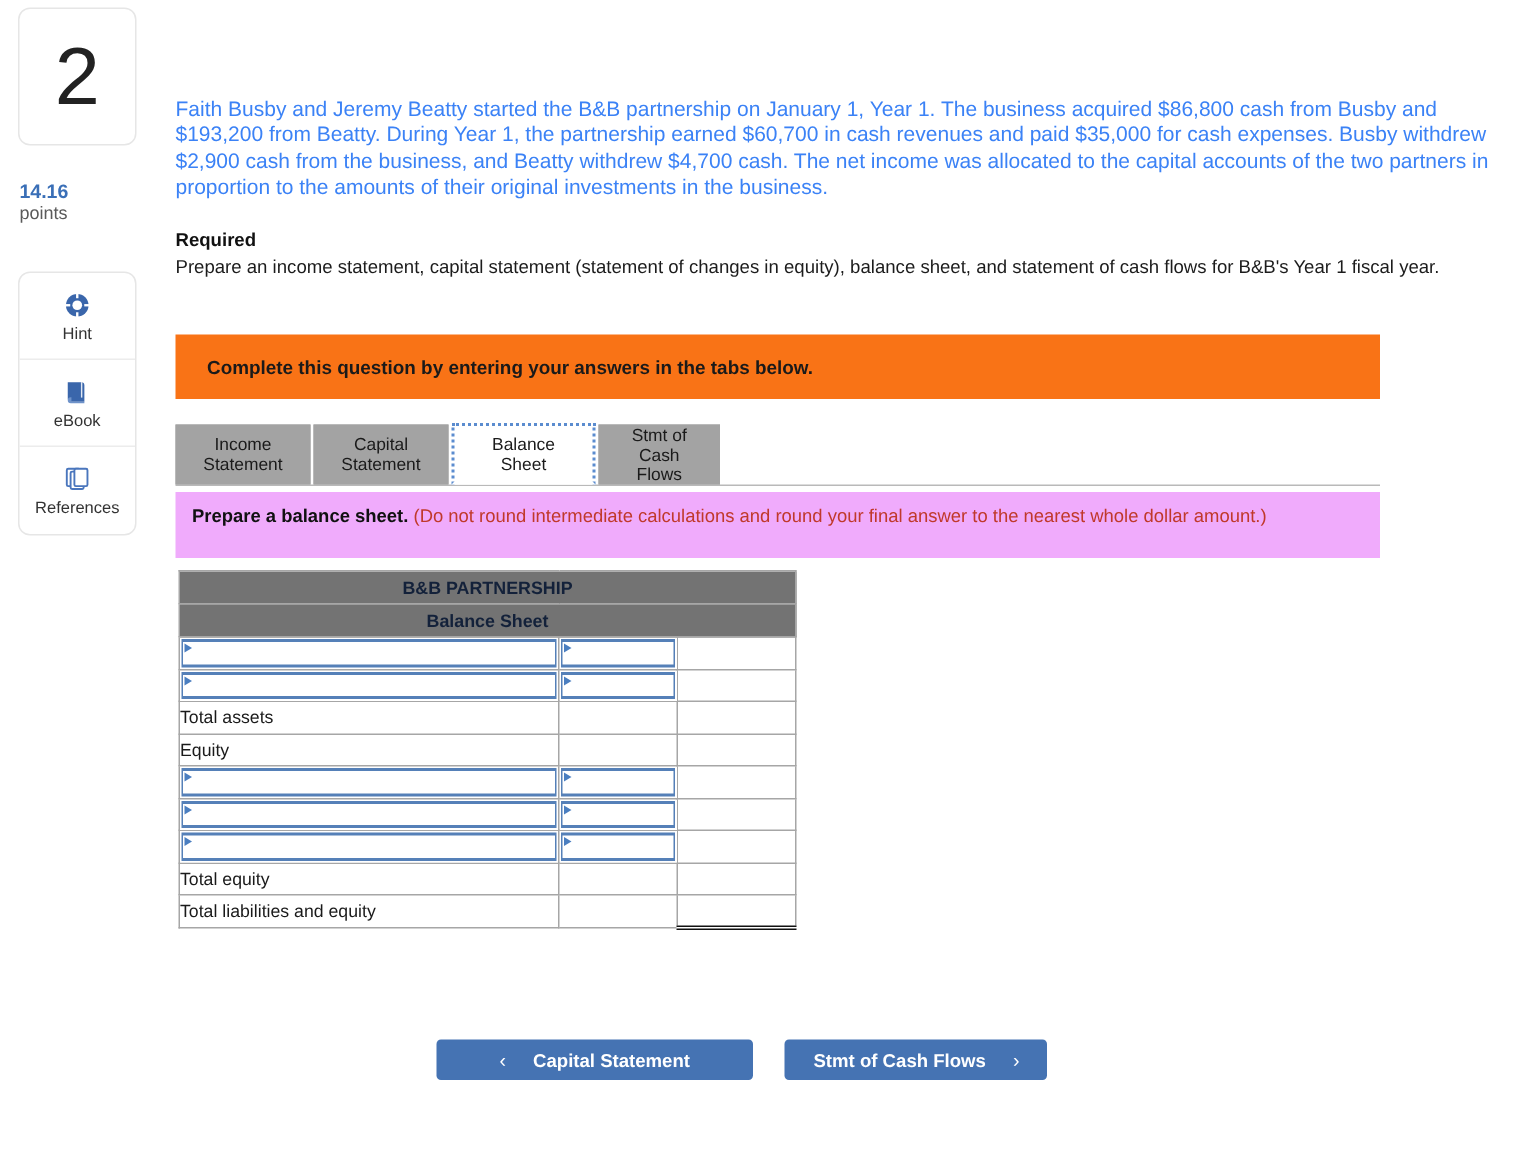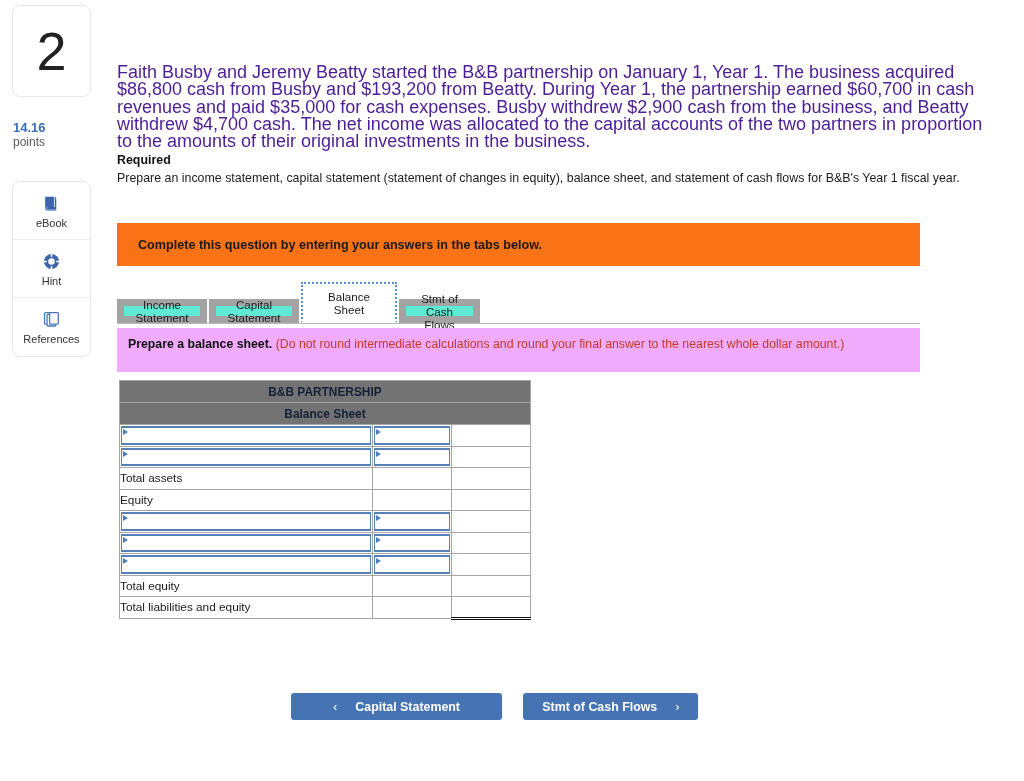--- a/index.html
+++ b/index.html
@@ -45,21 +45,21 @@
   }
   .tool-item:last-child { border-bottom: none; }
   .tool-item .ticon { height: 21px; display: flex; align-items: center; justify-content: center; }
   .tool-item .tlabel { font-size: 11px; color: #333; line-height: 12px; }
 
   
   #main { position: absolute; left: 117px; top: 0; width: 905px; }
 
   .problem-text {
     position: absolute; left: 0; top: 64px; width: 885px;
-    font-size: 18px; line-height: 17.3px; color: #4c1d95;
+    font-size: 14px; line-height: 17.3px; color: #3b82f6;
   }
   .required-head {
     position: absolute; left: 0; top: 153px;
     font-size: 12.4px; font-weight: bold; color: #111;
   }
   .required-text {
     position: absolute; left: 0; top: 170px; width: 890px;
     font-size: 12.4px; line-height: 17.3px; color: #1c1c1c;
   }
 
@@ -74,23 +74,23 @@
   }
 
   
   .tabstrip {
     position: absolute; left: 0; top: 283px;
     width: 803px; height: 41px;
     border-bottom: 1px solid #b9b9b9;
     display: flex; align-items: flex-end;
   }
   .tab {
-    height: 24px;
-    border: 7px solid #a3a3a3;
-    background: #5eead4;
+    height: 40px;
+    border: 2px solid #a3a3a3;
+    background: #a3a3a3;
     display: flex; align-items: center; justify-content: center;
     text-align: center;
     font-size: 11.6px; line-height: 13px; color: #1a1a1a;
     padding: 0 9px;
     margin-right: 2px;
     cursor: pointer;
     position: relative;
   }
   .tab.active {
     background: #ffffff;
@@ -185,46 +185,46 @@
     <div class="qnum-box">
       <div class="num">2</div>
     </div>
 
     <div class="points-wrap">
       <div class="points-value">14.16</div>
       <div class="points-label">points</div>
     </div>
 
     <div class="tool-panel">
-
-      <div class="tool-item">
-        <span class="ticon">
-          <svg width="19" height="19" viewBox="0 0 24 24" aria-hidden="true">
-            <path d="M4 3.5h11.5a2.5 2.5 0 0 1 2.5 2.5v14H6.5A2.5 2.5 0 0 1 4 17.5z" fill="#3a66ab"></path>
-            <path d="M6.5 20H18v1.2H6.5a2.5 2.5 0 0 1 0-5h.6v3.8z" fill="#6f93ca"></path>
-            <rect x="15.1" y="3.5" width="1.2" height="13" fill="#ffffff" opacity="0.85"></rect>
-          </svg>
-        </span>
-        <span class="tlabel">eBook</span>
-      </div>
 
       <div class="tool-item">
         <span class="ticon">
           <svg width="19" height="19" viewBox="0 0 24 24" aria-hidden="true">
             <circle cx="12" cy="12" r="9.5" fill="#3a66ab"></circle>
             <circle cx="12" cy="12" r="4.1" fill="#ffffff"></circle>
             <rect x="11" y="1.5" width="2" height="4.6" fill="#ffffff"></rect>
             <rect x="11" y="17.9" width="2" height="4.6" fill="#ffffff"></rect>
             <rect x="1.5" y="11" width="4.6" height="2" fill="#ffffff"></rect>
             <rect x="17.9" y="11" width="4.6" height="2" fill="#ffffff"></rect>
           </svg>
         </span>
         <span class="tlabel">Hint</span>
       </div>
 
+      <div class="tool-item">
+        <span class="ticon">
+          <svg width="19" height="19" viewBox="0 0 24 24" aria-hidden="true">
+            <path d="M4 3.5h11.5a2.5 2.5 0 0 1 2.5 2.5v14H6.5A2.5 2.5 0 0 1 4 17.5z" fill="#3a66ab"></path>
+            <path d="M6.5 20H18v1.2H6.5a2.5 2.5 0 0 1 0-5h.6v3.8z" fill="#6f93ca"></path>
+            <rect x="15.1" y="3.5" width="1.2" height="13" fill="#ffffff" opacity="0.85"></rect>
+          </svg>
+        </span>
+        <span class="tlabel">eBook</span>
+      </div>
+
 
       <div class="tool-item">
         <span class="ticon">
           <svg width="19" height="19" viewBox="0 0 24 24" aria-hidden="true">
             <rect x="3.2" y="3.2" width="11" height="14.6" rx="1.2" fill="none" stroke="#4a76bd" stroke-width="1.6"></rect>
             <rect x="6.4" y="5.6" width="11" height="14.6" rx="1.2" fill="#ffffff" stroke="#4a76bd" stroke-width="1.6"></rect>
             <rect x="9.6" y="3.2" width="11" height="14.6" rx="1.2" fill="#ffffff" stroke="#4a76bd" stroke-width="1.6"></rect>
           </svg>
         </span>
         <span class="tlabel">References</span>

